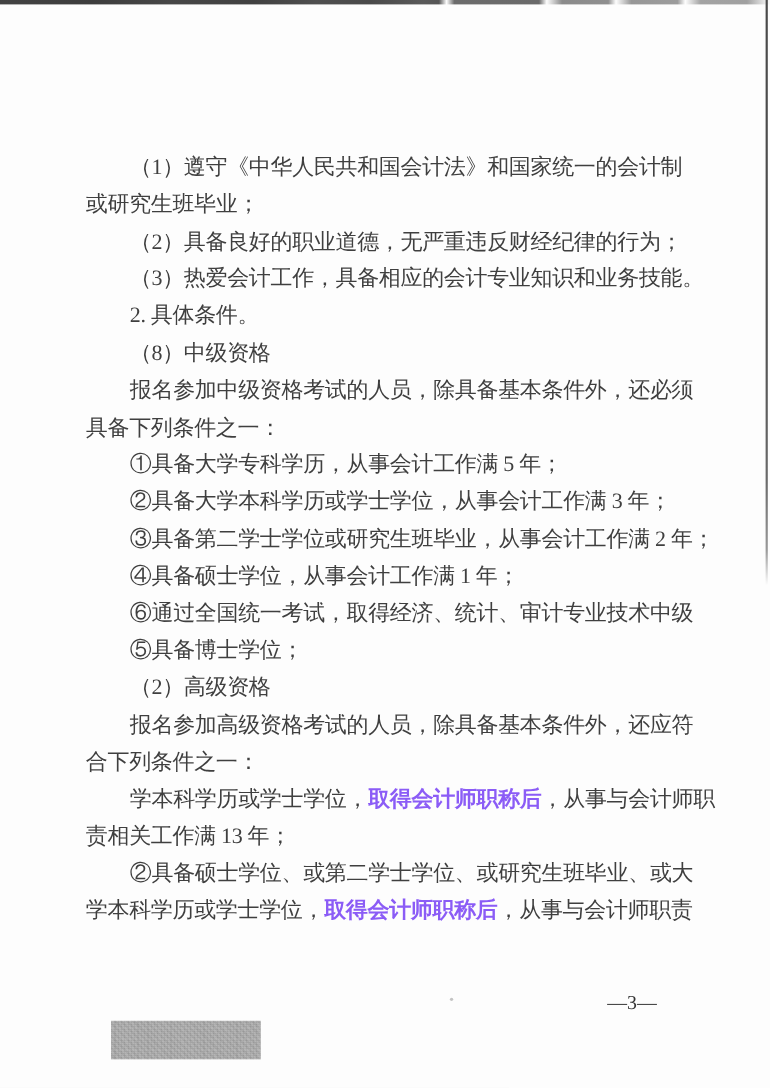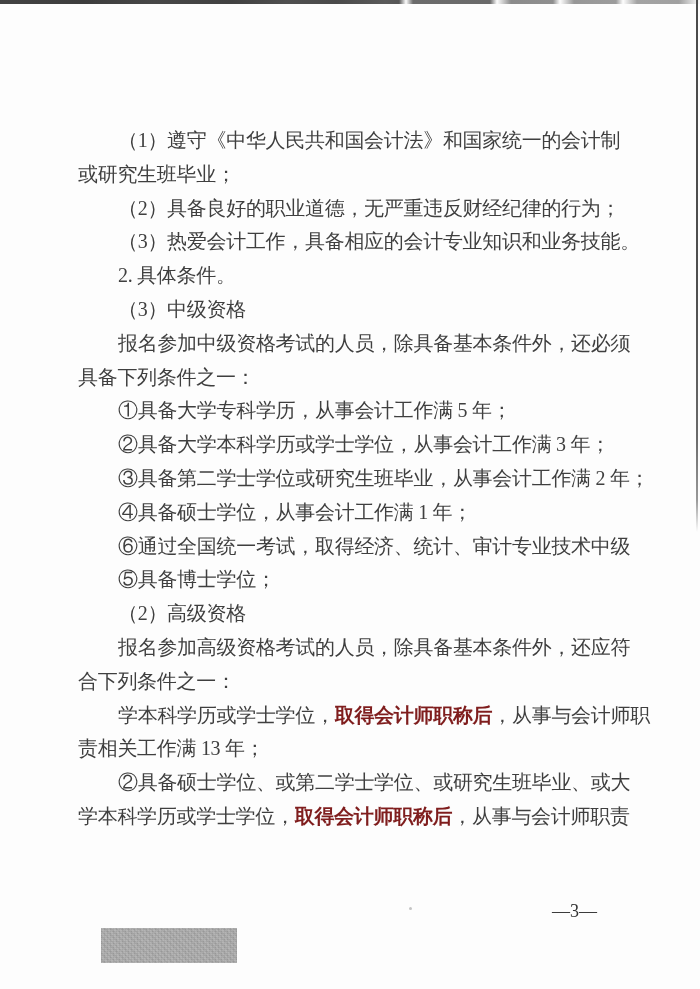--- a/index.html
+++ b/index.html
@@ -16,27 +16,27 @@
       #6c6c6c 59%, #6a6a6a 70%, rgba(110,110,110,0) 71%,
       #8b8b8b 73%, #8f8f8f 79%, rgba(140,140,140,0) 80%,
       #979797 82%, #9c9c9c 88%, rgba(150,150,150,0) 89%,
       #a3a3a3 91%, #a0a0a0 97%, rgba(160,160,160,0) 100%);
   }
   .scan-right-edge{
     position:absolute;top:0;left:696px;width:2px;height:532px;
     background:linear-gradient(180deg,#4a4a4a 0%,#4f4f4f 55%,#6a6a6a 82%,#999 94%,rgba(150,150,150,0) 100%);
   }
   .body-text{
-    position:absolute;left:78px;top:124px;width:565px;
+    position:absolute;left:78px;top:136px;width:565px;
     font-size:20px;line-height:33.8px;color:#3f3f3f;
     letter-spacing:-0.3px;
   }
   .ln{white-space:nowrap;height:33.8px;}
   .ln.ind{text-indent:40px;}
-  .bd{font-weight:700;color:#7f1d1d;text-align:center;}
+  .bd{font-weight:700;color:#8b5cf6;text-align:center;}
   .page-number{
     position:absolute;left:552px;top:901px;
     font-size:18px;color:#333;white-space:nowrap;
   }
   .scan-noise-block{
     position:absolute;left:101px;top:928px;width:136px;height:35px;
     background:
       repeating-linear-gradient(0deg, rgba(255,255,255,0.10) 0 1px, rgba(0,0,0,0) 1px 2px),
       repeating-linear-gradient(90deg, rgba(0,0,0,0.06) 0 1px, rgba(0,0,0,0) 1px 3px),
       repeating-linear-gradient(45deg, rgba(255,255,255,0.05) 0 2px, rgba(0,0,0,0.04) 2px 4px),
@@ -54,21 +54,21 @@
 
   <div class="scan-top-edge"></div>
   <div class="scan-right-edge"></div>
 
   <div class="body-text">
     <div class="ln ind">（1）遵守《中华人民共和国会计法》和国家统一的会计制</div>
     <div class="ln">或研究生班毕业；</div>
     <div class="ln ind">（2）具备良好的职业道德，无严重违反财经纪律的行为；</div>
     <div class="ln ind">（3）热爱会计工作，具备相应的会计专业知识和业务技能。</div>
     <div class="ln ind">2. 具体条件。</div>
-    <div class="ln ind">（3）中级资格</div>
+    <div class="ln ind">（8）中级资格</div>
     <div class="ln ind">报名参加中级资格考试的人员，除具备基本条件外，还必须</div>
     <div class="ln">具备下列条件之一：</div>
     <div class="ln ind">①具备大学专科学历，从事会计工作满 5 年；</div>
     <div class="ln ind">②具备大学本科学历或学士学位，从事会计工作满 3 年；</div>
     <div class="ln ind">③具备第二学士学位或研究生班毕业，从事会计工作满 2 年；</div>
     <div class="ln ind">④具备硕士学位，从事会计工作满 1 年；</div>
     <div class="ln ind">⑥通过全国统一考试，取得经济、统计、审计专业技术中级</div>
     <div class="ln ind">⑤具备博士学位；</div>
     <div class="ln ind">（2）高级资格</div>
     <div class="ln ind">报名参加高级资格考试的人员，除具备基本条件外，还应符</div>

